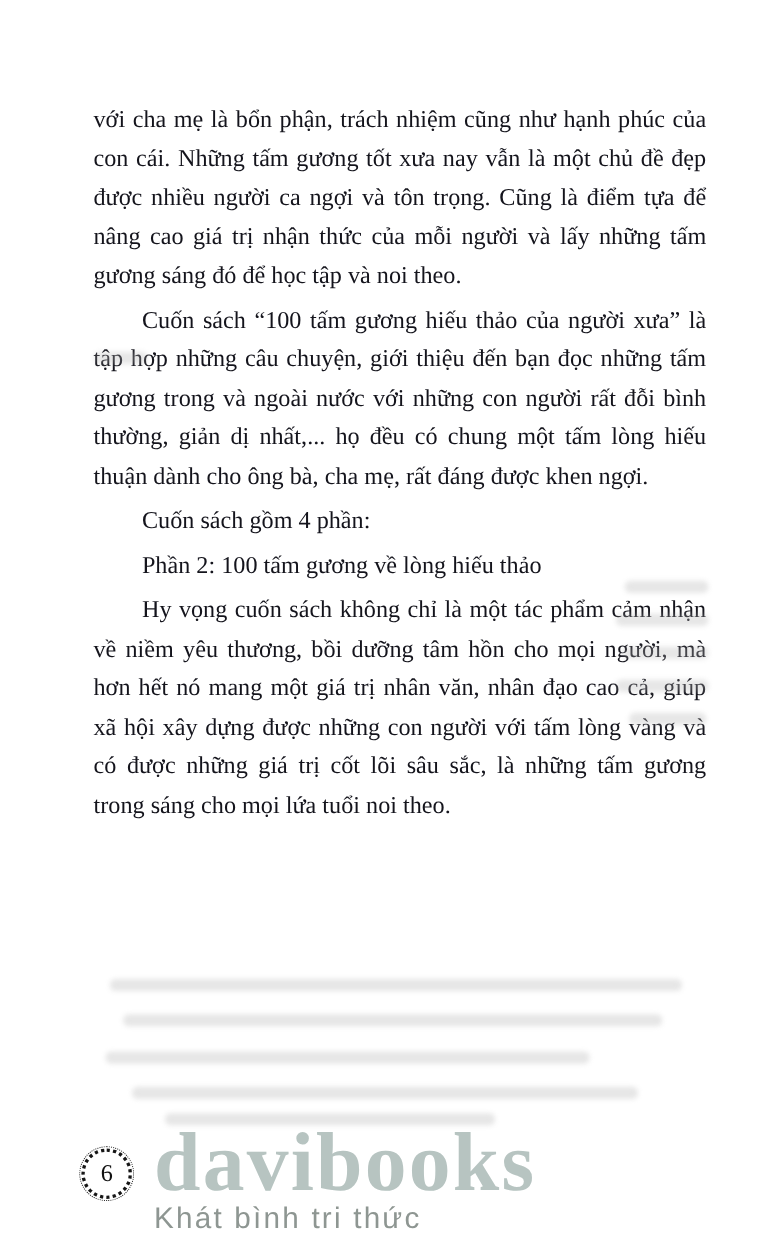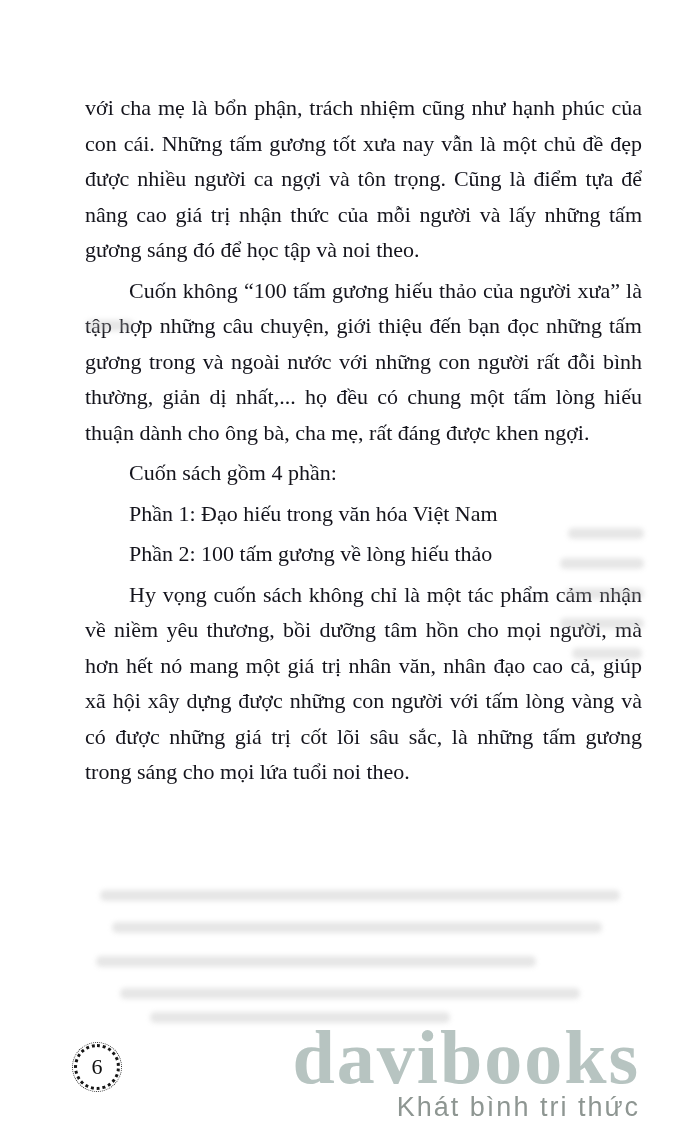--- a/index.html
+++ b/index.html
@@ -74,21 +74,21 @@
     color: #111111;
     font-family: "Liberation Serif", "DejaVu Serif", serif;
   }
 
   
   .watermark {
     position: absolute;
     left: 140px;
     top: 1018px;
     width: 500px;
-    text-align: right;
+    text-align: left;
     pointer-events: none;
   }
   .watermark .brand {
     font-family: "Liberation Serif", "DejaVu Serif", serif;
     font-size: 76px;
     font-weight: bold;
     line-height: 78px;
     letter-spacing: 2px;
     color: var(--watermark-brand, #b7c4c1);
   }
@@ -100,23 +100,22 @@
     color: var(--watermark-tagline, #8e9692);
   }
 </style>
 </head>
 <body>
 
 <div class="screen">
 
   <div class="page-body">
       <p class="para"><span>với cha mẹ là bổn phận, trách nhiệm cũng như hạnh phúc của con cái. Những tấm gương tốt xưa nay vẫn là một chủ đề đẹp được nhiều người ca ngợi và tôn trọng. Cũng là điểm tựa để nâng cao giá trị nhận thức của mỗi người và lấy những tấm gương sáng đó để học tập và noi theo.</span></p>
-      <p class="para indent"><span>Cuốn không “</span><span class="bold">100 tấm gương hiếu thảo của người xưa</span><span>” là tập hợp những câu chuyện, giới thiệu đến bạn đọc những tấm gương trong và ngoài nước với những con người rất đỗi bình thường, giản dị nhất,... họ đều có chung một tấm lòng hiếu thuận dành cho ông bà, cha mẹ, rất đáng được khen ngợi.</span></p>
+      <p class="para indent"><span>Cuốn sách “</span><span class="bold">100 tấm gương hiếu thảo của người xưa</span><span>” là tập hợp những câu chuyện, giới thiệu đến bạn đọc những tấm gương trong và ngoài nước với những con người rất đỗi bình thường, giản dị nhất,... họ đều có chung một tấm lòng hiếu thuận dành cho ông bà, cha mẹ, rất đáng được khen ngợi.</span></p>
       <p class="para indent"><span>Cuốn sách gồm 4 phần:</span></p>
-      <p class="para indent"><span>Phần 1: Đạo hiếu trong văn hóa Việt Nam</span></p>
       <p class="para indent"><span>Phần 2: 100 tấm gương về lòng hiếu thảo</span></p>
       <p class="para indent"><span>Hy vọng cuốn sách không chỉ là một tác phẩm cảm nhận về niềm yêu thương, bồi dưỡng tâm hồn cho mọi người, mà hơn hết nó mang một giá trị nhân văn, nhân đạo cao cả, giúp xã hội xây dựng được những con người với tấm lòng vàng và có được những giá trị cốt lõi sâu sắc, là những tấm gương trong sáng cho mọi lứa tuổi noi theo.</span></p>
     </div>
 
   <div class="bleed b1"></div>
   <div class="bleed b2"></div>
   <div class="bleed b3"></div>
   <div class="bleed b4"></div>
   <div class="bleed b5"></div>
   <div class="bleed b6"></div>

